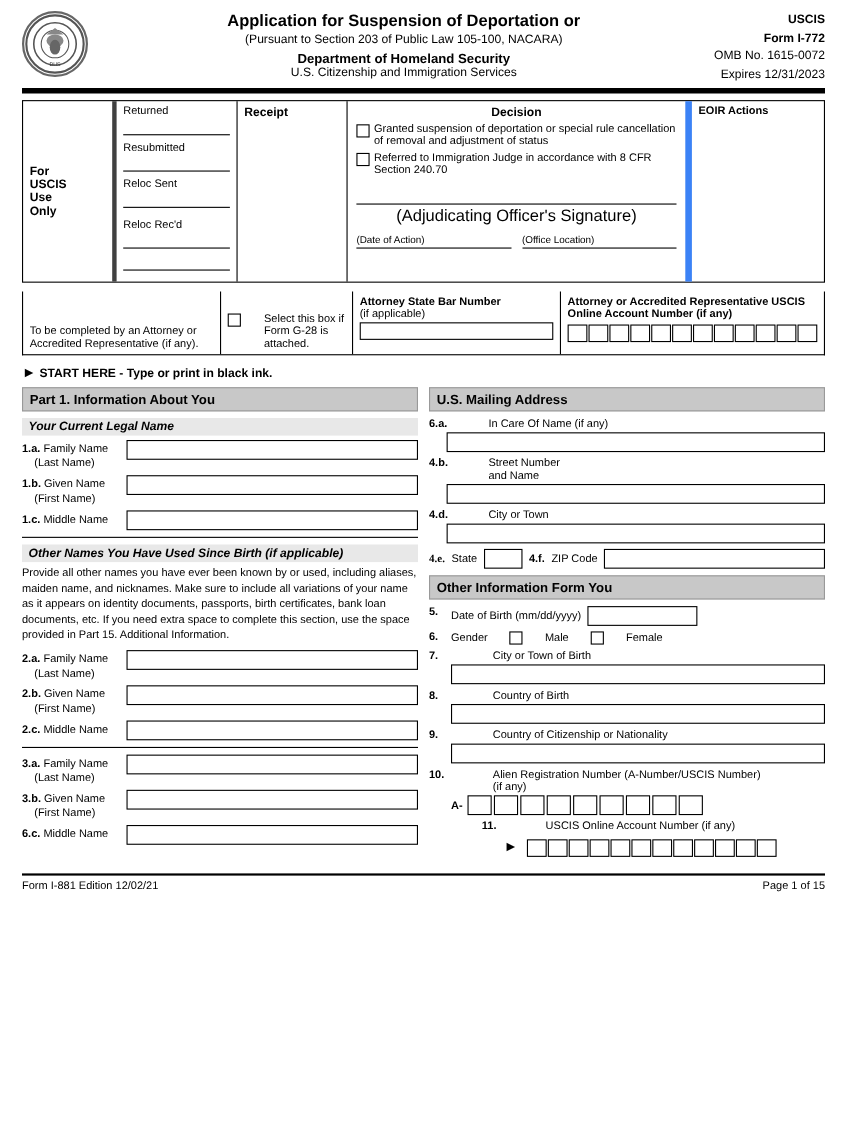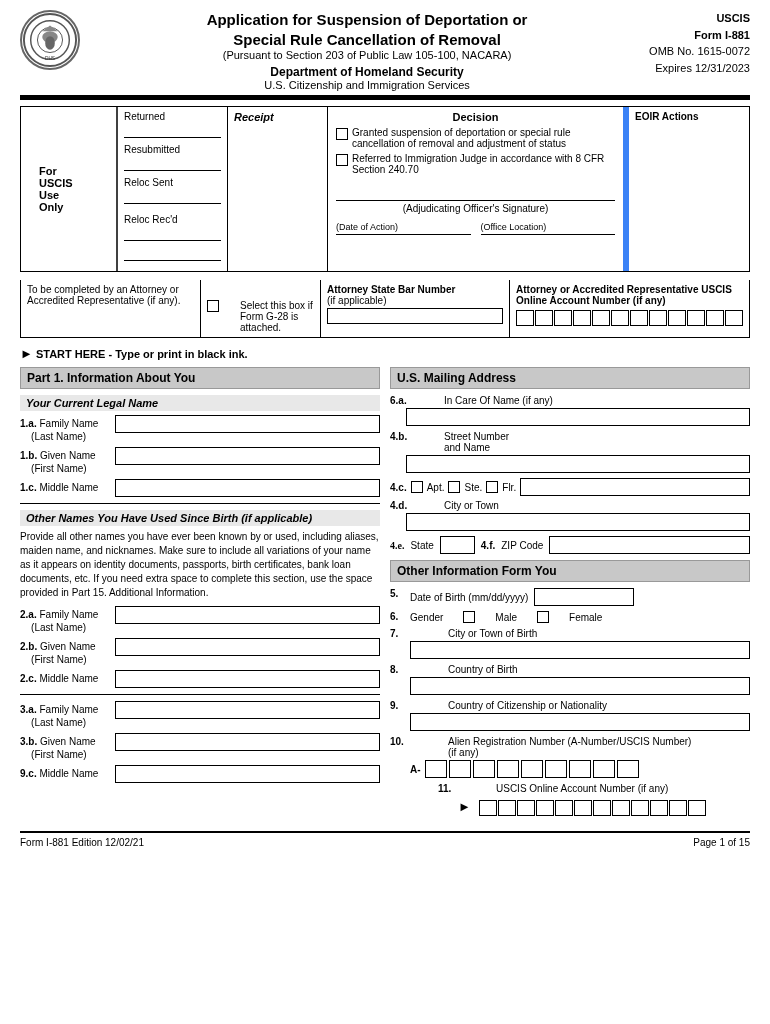--- a/index.html
+++ b/index.html
@@ -67,29 +67,28 @@
       margin-bottom: 6px;
     }
 
     
     .uscis-use-box {
       border: 1px solid #000;
       display: flex;
       margin-bottom: 8px;
     }
     .uscis-left {
-      border-right: 2px solid #404040;
+      border-right: 4px solid #404040;
       padding: 4px 6px;
       width: 85px;
       font-weight: bold;
       font-size: 11px;
       display: flex;
       flex-direction: column;
       justify-content: center;
-      margin-left: 12px;
     }
     .uscis-fields {
       border-right: 1px solid #000;
       padding: 4px 6px;
       width: 110px;
       font-size: 10px;
     }
     .uscis-fields .field-label {
       font-size: 10px;
       margin-bottom: 2px;
@@ -97,21 +96,20 @@
     .uscis-fields .field-line {
       border-bottom: 1px solid #000;
       height: 14px;
       margin-bottom: 6px;
     }
     .uscis-receipt {
       border-right: 1px solid #000;
       padding: 4px 6px;
       width: 100px;
       font-size: 10px;
-      font-style: italic;
     }
     .uscis-decision {
       border-right: 6px solid #3b82f6;
       flex: 1;
       padding: 4px 8px;
       font-size: 10px;
     }
     .uscis-decision .decision-title {
       font-weight: bold;
       text-align: center;
@@ -163,21 +161,21 @@
       border-top: none;
       display: flex;
       margin-bottom: 8px;
     }
     .atty-col1 {
       padding: 4px 6px;
       width: 180px;
       font-size: 10px;
       border-right: 1px solid #000;
       display: flex;
-      align-items: flex-start;
+      align-items: flex-end;
       gap: 6px;
     }
     .atty-checkbox-area {
       display: flex;
       align-items: flex-start;
       gap: 21px;
       margin-top: 16px;
     }
     .small-checkbox {
       width: 12px;
@@ -419,28 +417,27 @@
 
           <ellipse cx="29" cy="26" rx="8" ry="6" fill="#888"></ellipse>
           <ellipse cx="29" cy="32" rx="5" ry="7" fill="#666"></ellipse>
           <polygon points="21,20 29,14 37,20" fill="#888"></polygon>
           <text x="29" y="50" text-anchor="middle" font-size="5" fill="#333">DHS</text>
         </svg>
       </div>
     </div>
     <div class="header-center">
       <h1>Application for Suspension of Deportation or</h1>
-      <h1>Special Rule Cancellation of Removal</h1>
       <div class="subtitle">(Pursuant to Section 203 of Public Law 105-100, NACARA)</div>
       <div class="dept">Department of Homeland Security</div>
       <div class="agency">U.S. Citizenship and Immigration Services</div>
     </div>
     <div class="header-right">
       <div class="form-title">USCIS</div>
-      <div class="form-title">Form I-881</div>
+      <div class="form-title">Form I-772</div>
       <div>OMB No. 1615-0072</div>
       <div>Expires 12/31/2023</div>
     </div>
   </div>
 
   <div class="black-bar"></div>
 
   <div class="uscis-use-box">
     <div class="uscis-left">
       <div style="font-weight:bold;font-size:11px;">For<br>USCIS<br>Use<br>Only</div>
@@ -465,21 +462,21 @@
       <div class="decision-row">
         <div class="decision-checkbox"></div>
         <div>Granted suspension of deportation or special rule cancellation of removal and adjustment of status</div>
       </div>
       <div class="decision-row">
         <div class="decision-checkbox"></div>
         <div>Referred to Immigration Judge in accordance with 8 CFR Section 240.70</div>
       </div>
       <div style="margin-top:8px;">
         <div class="sig-line"></div>
-        <div style="text-align:center;font-size:10px;">(Adjudicating Officer's Signature)</div>
+        <div style="text-align:center;font-size:15px;">(Adjudicating Officer's Signature)</div>
       </div>
       <div class="date-office">
         <span>(Date of Action)</span>
         <span>(Office Location)</span>
       </div>
     </div>
     <div class="uscis-eoir">
       <div class="eoir-title">EOIR Actions</div>
     </div>
   </div>
@@ -597,21 +594,21 @@
       <div class="field-row">
         <div class="field-label-col">
           <span class="field-num">3.b.</span>
           <span> Given Name<br>&nbsp;&nbsp;&nbsp;&nbsp;(First Name)</span>
         </div>
         <input type="text" class="field-input" style="">
       </div>
 
       <div class="field-row">
         <div class="field-label-col">
-          <span class="field-num">9.c.</span>
+          <span class="field-num">6.c.</span>
           <span> Middle Name</span>
         </div>
         <input type="text" class="field-input" style="">
       </div>
 
     </div>
 
     <div class="right-col">
 
       <div class="section-header">U.S. Mailing Address</div>
@@ -628,30 +625,20 @@
         <div class="num-label">4.b.</div>
         <div class="num-content">
           <div class="field-desc">
             <span>Street Number</span><br>
             <span>and Name</span>
           </div>
           <input type="text" class="wide-input" style="">
         </div>
       </div>
 
-      <div class="apt-row">
-        <span style="font-weight:bold;">4.c.</span>
-        <div class="small-checkbox"></div>
-        <span>Apt.</span>
-        <div class="small-checkbox"></div>
-        <span>Ste.</span>
-        <div class="small-checkbox"></div>
-        <span>Flr.</span>
-        <input type="text" style="border: 1px solid rgb(0, 0, 0); height: 18px; flex: 1 1 0%;">
-      </div>
 
       <div class="numbered-field">
         <div class="num-label">4.d.</div>
         <div class="num-content">
           <div class="field-desc">City or Town</div>
           <input type="text" class="wide-input" style="">
         </div>
       </div>
 
       <div class="state-zip-row">

